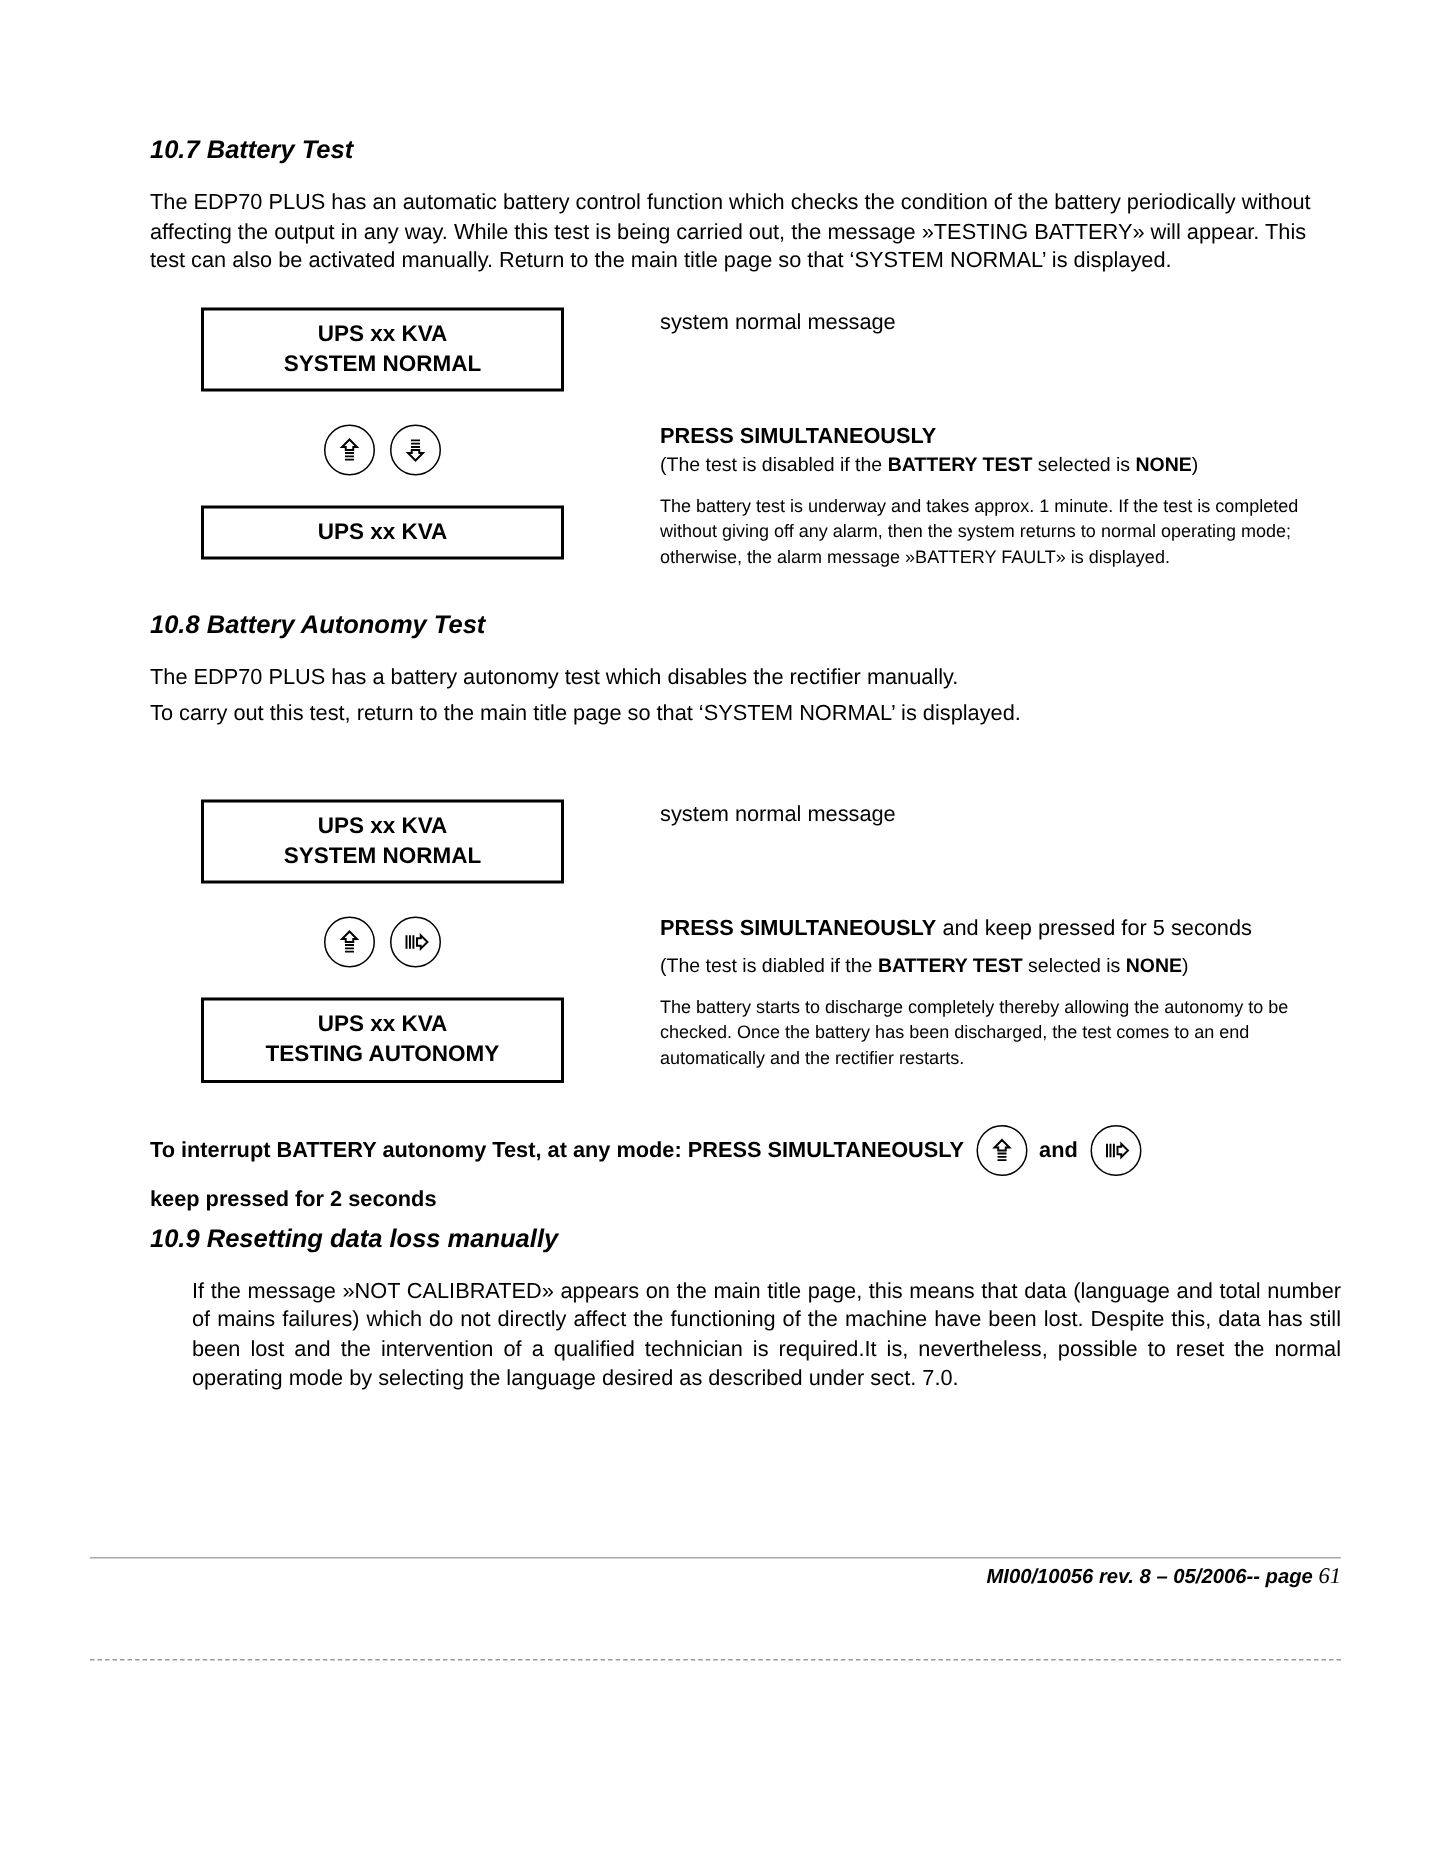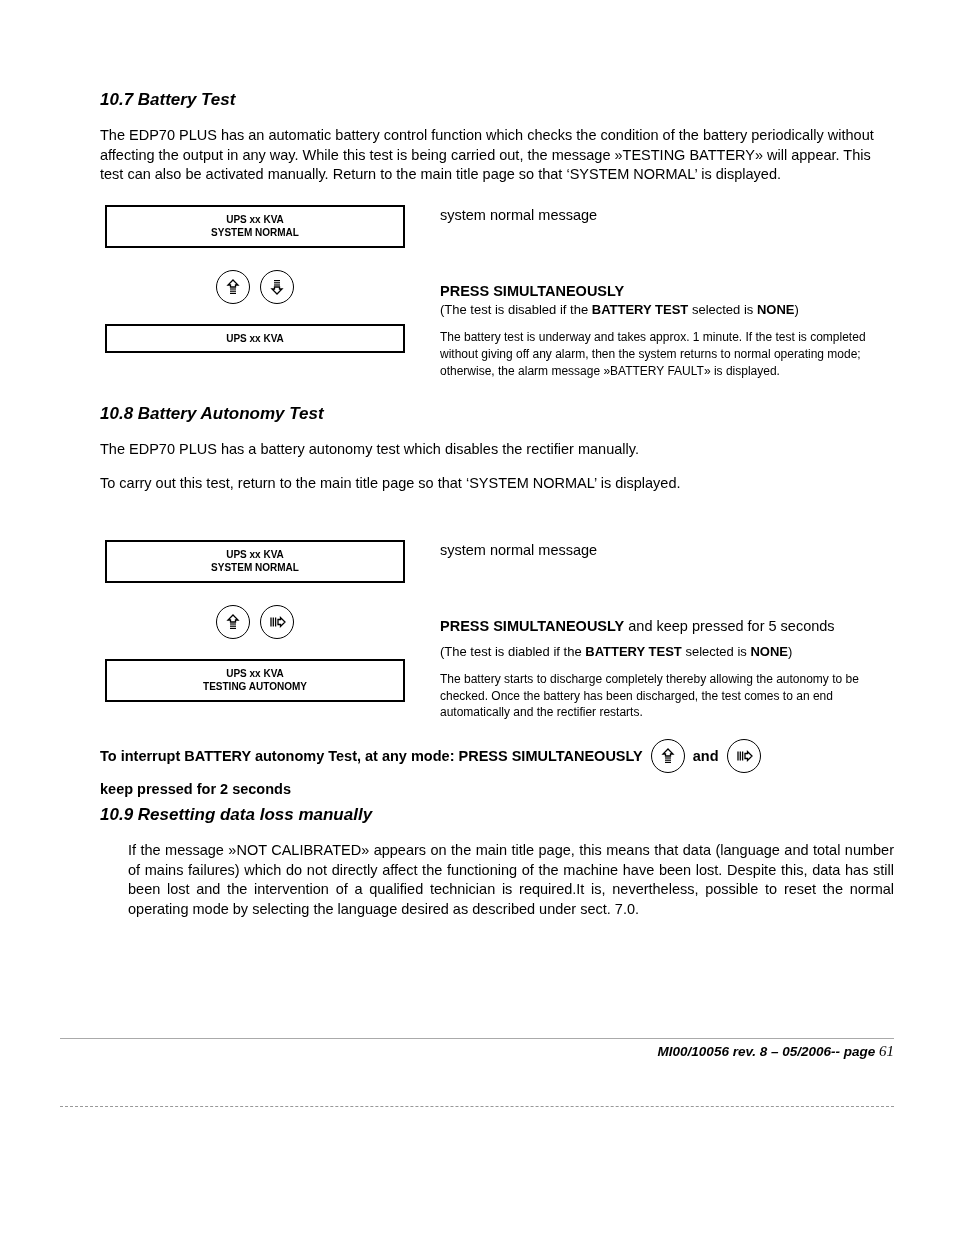--- a/index.html
+++ b/index.html
@@ -39,25 +39,25 @@
     flex-direction: column;
     align-items: center;
   }
   .right-col {
     flex: 1;
     font-size: 14.5px;
     line-height: 1.4;
   }
   .lcd-box {
     border: 2px solid #000;
-    width: 300px;
+    width: 242px;
     box-sizing: border-box;
     text-align: center;
     font-weight: bold;
-    font-size: 10px;
+    font-size: 15px;
     padding: 6px 0;
     line-height: 1.35;
     margin: 6px 0 10px 0;
   }
   .btn-row {
     display: flex;
     justify-content: center;
     gap: 10px;
     margin: 12px 0 14px 0;
   }
@@ -156,21 +156,21 @@
       <div style="height:56px;"></div>
       <div class="bold">PRESS SIMULTANEOUSLY</div>
       <div class="small">
         <span>(The test is disabled if the </span><span class="bold">BATTERY TEST</span><span> selected is </span><span class="bold">NONE</span><span>)</span>
       </div>
       <div class="body">The battery test is underway and takes approx. 1 minute. If the test is completed without giving off any alarm, then the system returns to normal operating mode; otherwise, the alarm message »BATTERY FAULT» is displayed.</div>
     </div>
   </div>
 
   <h2 class="heading" style="margin-top:24px;">10.8   Battery Autonomy Test</h2>
-  <p class="para" style="margin-bottom:15px;">The EDP70 PLUS has a battery autonomy test which disables the rectifier manually.</p>
+  <p class="para" style="margin-bottom:4px;">The EDP70 PLUS has a battery autonomy test which disables the rectifier manually.</p>
   <p class="para">To carry out this test, return to the main title page so that ‘SYSTEM NORMAL’ is displayed.</p>
 
   <div class="gap-v"></div>
 
   <div class="sec-row">
     <div class="left-col">
       <div class="lcd-box">
         <div>UPS xx KVA</div>
         <div>SYSTEM NORMAL</div>
       </div>

